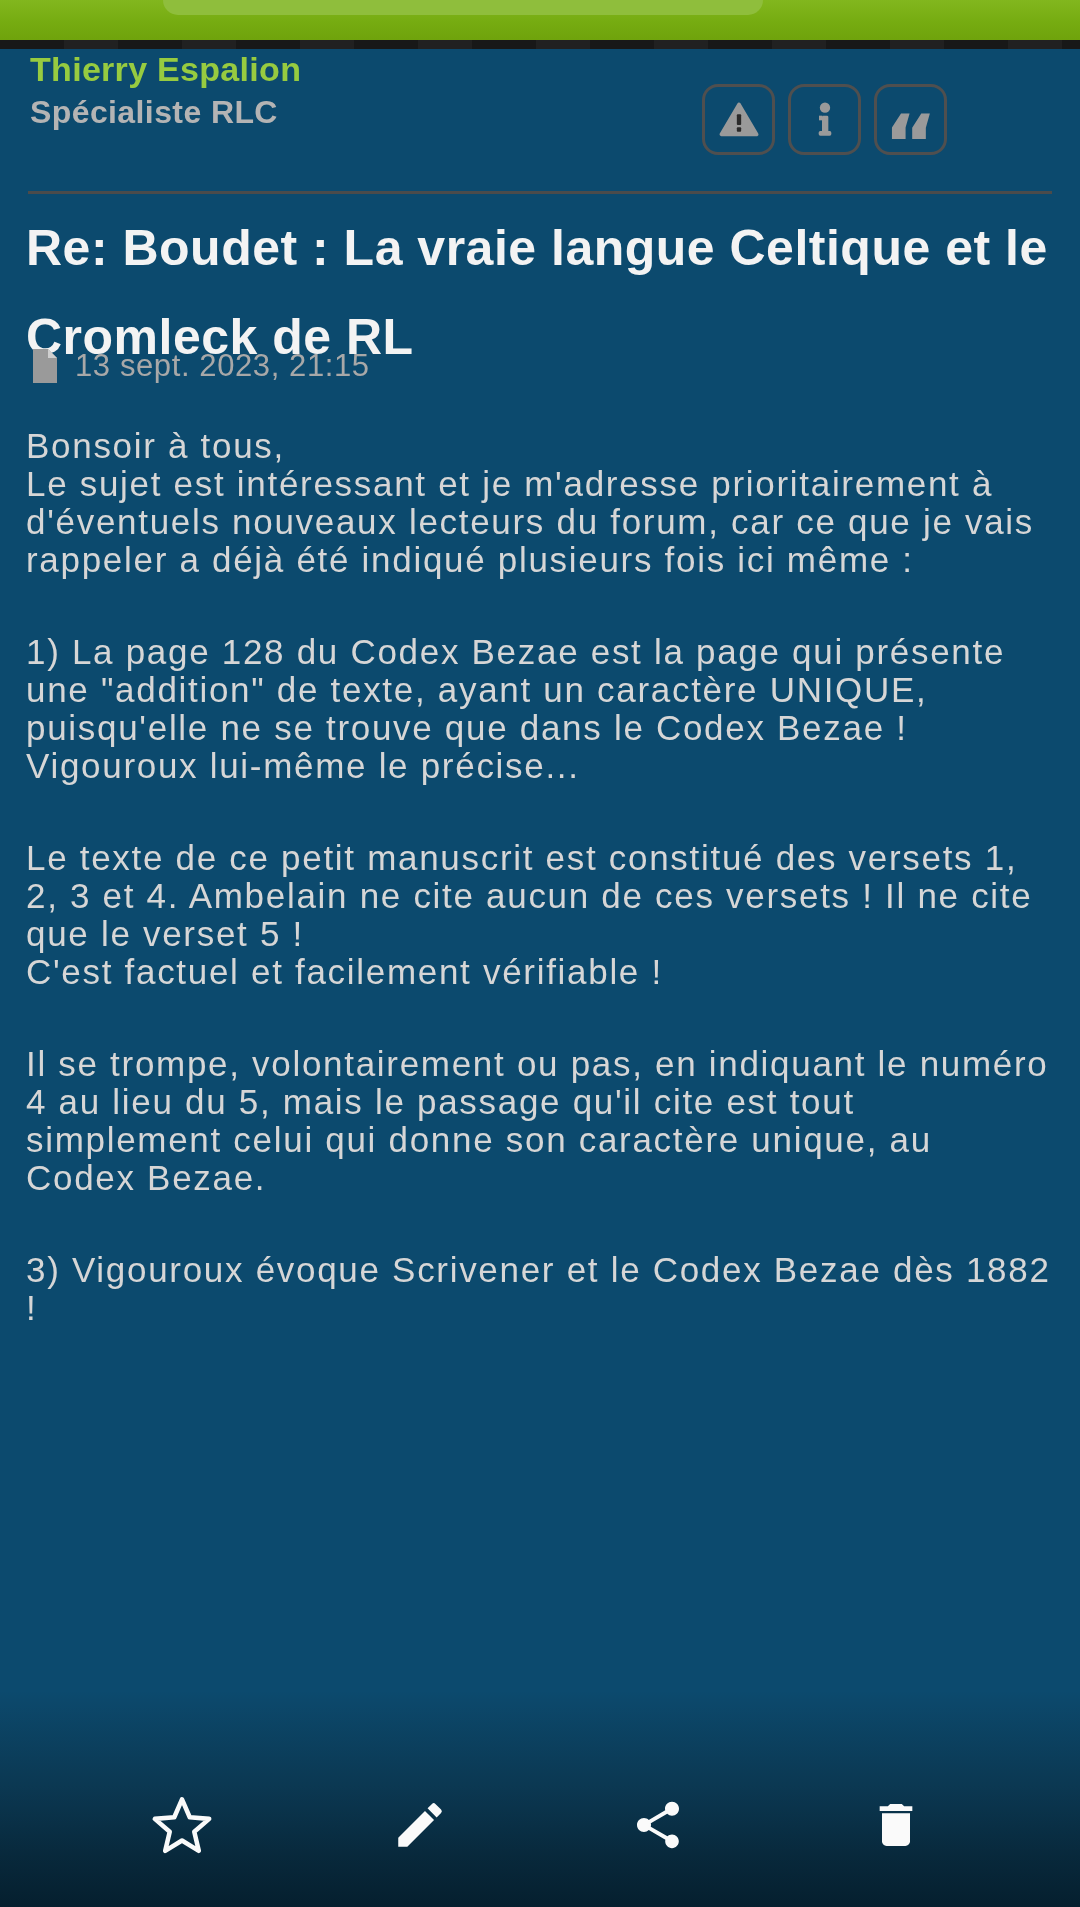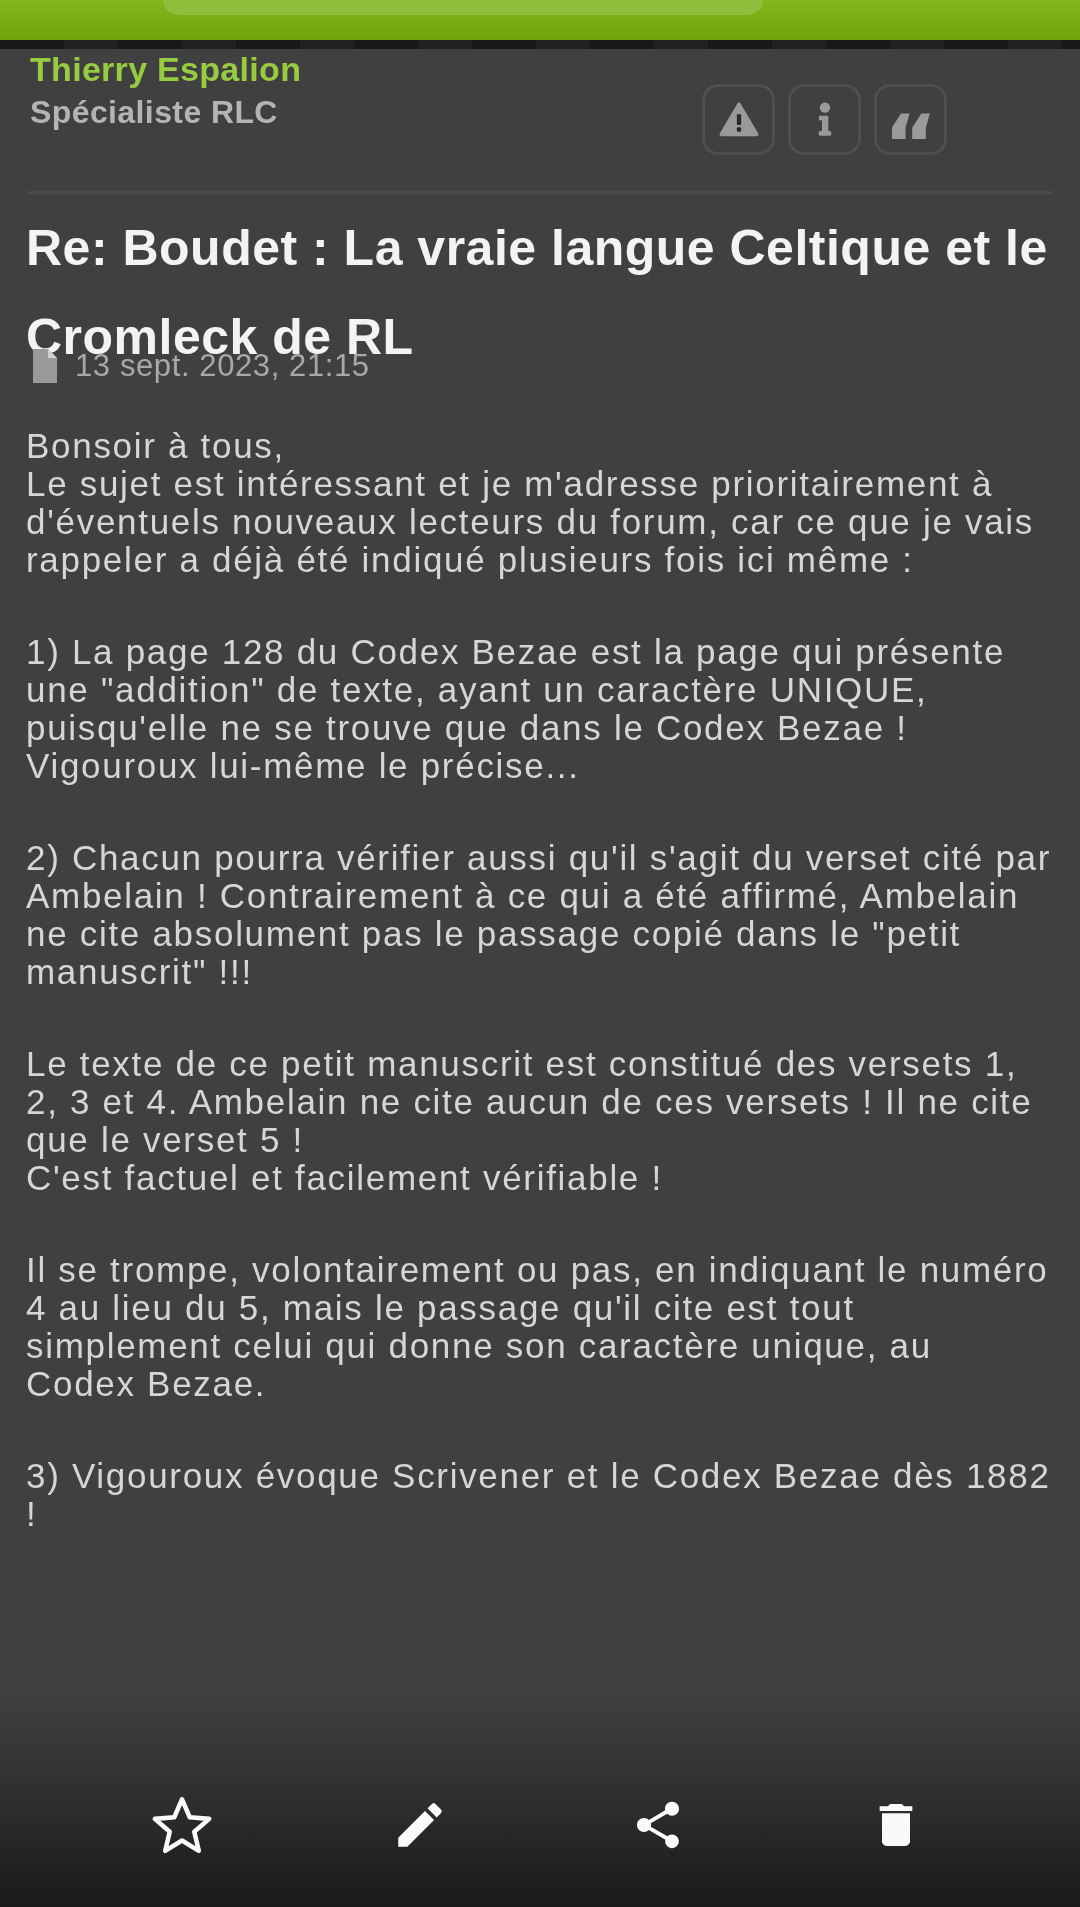--- a/index.html
+++ b/index.html
@@ -1,17 +1,17 @@
 <!DOCTYPE html>
 <html><head>
 <meta charset="utf-8">
 <style>
   html,body{margin:0;padding:0;background:#000;}
   .screen{
-    position:relative;width:1080px;height:1907px;background:#404040;
+    position:relative;width:1080px;height:1907px;background:#0c4a6e;
     overflow:hidden;font-family:"Liberation Sans",sans-serif;
   }
   
   .topbar{position:absolute;top:0;left:0;width:1080px;height:40px;
     background:linear-gradient(180deg,#82b71e 0%,#76ac11 55%,#6fa30c 100%);}
   .topbar-pill{position:absolute;top:0;left:163px;width:600px;height:15px;
     background:#8fbe3c;border-radius:0 0 16px 16px;}
   .understrip{position:absolute;top:40px;left:0;width:1080px;height:9px;
     background:repeating-linear-gradient(90deg,#181818 0 64px,#212121 64px 118px);}
   
@@ -87,21 +87,20 @@
       <path d="M16 0 l9 9 h-9 Z" fill="#cfcfcf"></path>
     </svg>
     <span class="date-text">13 sept. 2023, 21:15</span>
   </div>
 
   <div class="post-body">
     <p>Bonsoir à tous,
 Le sujet est intéressant et je m'adresse prioritairement à d'éventuels nouveaux lecteurs du forum, car ce que je vais rappeler a déjà été indiqué plusieurs fois ici même :</p>
     <p>1) La page 128 du Codex Bezae est la page qui présente une "addition" de texte, ayant un caractère UNIQUE, puisqu'elle ne se trouve que dans le Codex Bezae !
 Vigouroux lui-même le précise...</p>
-    <p>2) Chacun pourra vérifier aussi qu'il s'agit du verset cité par Ambelain ! Contrairement à ce qui a été affirmé, Ambelain ne cite absolument pas le passage copié dans le "petit manuscrit" !!!</p>
     <p>Le texte de ce petit manuscrit est constitué des versets 1, 2, 3 et 4. Ambelain ne cite aucun de ces versets ! Il ne cite que le verset 5 !
 C'est factuel et facilement vérifiable !</p>
     <p>Il se trompe, volontairement ou pas, en indiquant le numéro 4 au lieu du 5, mais le passage qu'il cite est tout simplement celui qui donne son caractère unique, au Codex Bezae.</p>
     <p>3) Vigouroux évoque Scrivener et le Codex Bezae dès 1882 !</p>
   </div>
 
   <div class="bottom-scrim"></div>
 
   <div class="bottom-bar">
     <button class="bbtn">

